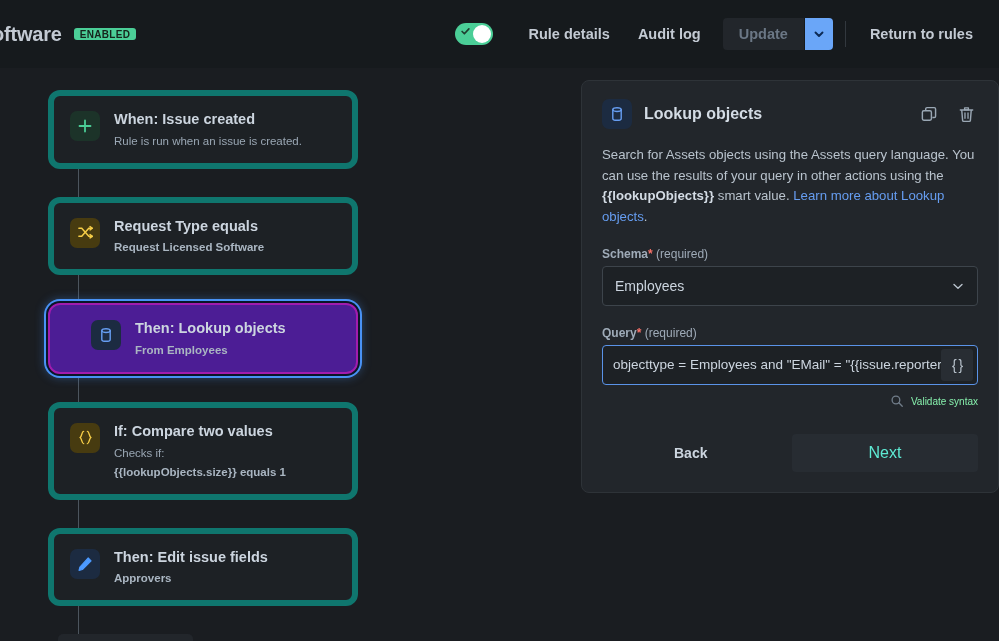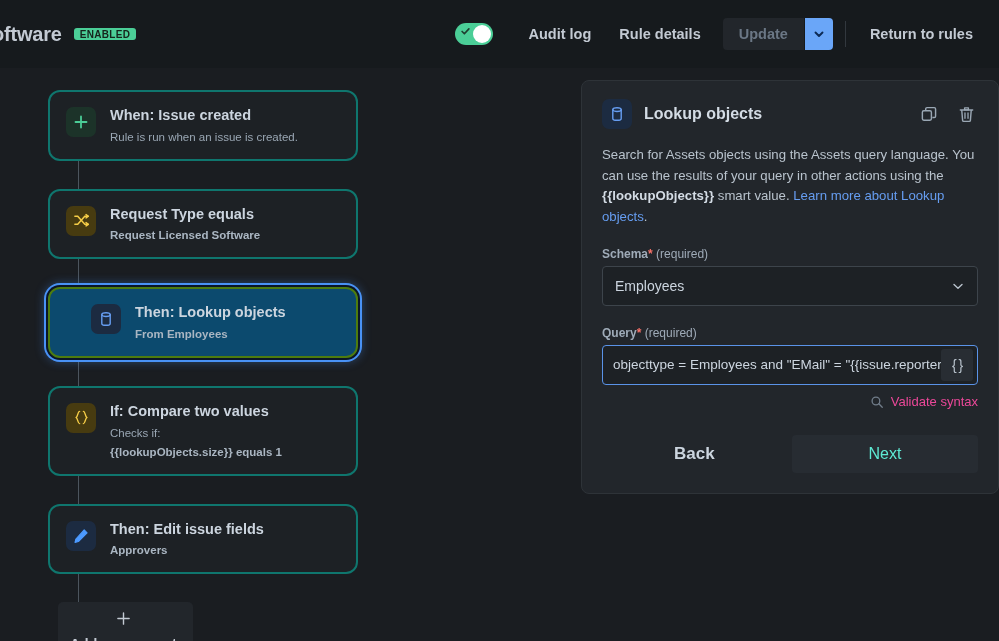--- a/index.html
+++ b/index.html
@@ -145,32 +145,32 @@
     position: absolute;
     top: 90px;
     left: 48px;
     width: 320px;
   }
 
   .card {
     position: relative;
     width: 310px;
     background: #1d2125;
-    border: 2px solid #0f766e;
+    border: 6px solid #0f766e;
     border-radius: 12px;
     padding: 14px 16px;
     display: flex;
     align-items: flex-start;
     gap: 14px;
     cursor: pointer;
   }
 
   .card.selected {
-    border: 2px solid #4d7c0f;
-    background: #0c4a6e;
+    border: 2px solid #a21caf;
+    background: #4c1d95;
     box-shadow: 0 0 0 2px #0a1628, 0 0 0 4px #4992f5, 0 0 10px 4px rgba(73,146,245,0.35);
     padding-left: 41px;
   }
 
   .card-icon {
     flex: 0 0 auto;
     width: 30px;
     height: 30px;
     border-radius: 7px;
     display: flex;
@@ -342,35 +342,35 @@
   }
 
   .validate-row {
     display: flex;
     align-items: center;
     justify-content: flex-end;
     gap: 7px;
     margin-top: 9px;
   }
   .validate-text {
-    font-size: 13px;
-    color: #ec4899;
+    font-size: 10px;
+    color: #86efac;
   }
 
   .panel-footer {
     display: flex;
     align-items: center;
     margin-top: 26px;
   }
   .btn-back {
     background: transparent;
     border: none;
     color: #ccd5df;
     font-family: inherit;
-    font-size: 17px;
+    font-size: 14px;
     font-weight: 600;
     padding: 9px 16px;
     border-radius: 4px;
     cursor: pointer;
     margin-left: 56px;
   }
   .btn-next {
     margin-left: auto;
     width: 186px;
     background: #272c32;
@@ -394,22 +394,22 @@
   </div>
 
   <div class="header-right">
     <div class="toggle">
       <svg class="check" viewBox="0 0 12 12">
         <path d="M1.5 6 L4.5 9 L10.5 2.5" fill="none" stroke="#1f3d2f" stroke-width="2.2" stroke-linecap="round" stroke-linejoin="round"></path>
       </svg>
       <div class="knob"></div>
     </div>
 
+    <button class="hbtn">Rule details</button>
     <button class="hbtn">Audit log</button>
-    <button class="hbtn">Rule details</button>
 
     <div class="update-group">
       <button class="btn-update">Update</button>
       <button class="btn-update-caret">
         <svg width="12" height="12" viewBox="0 0 12 12">
           <path d="M2.5 4.5 L6 8 L9.5 4.5" fill="none" stroke="#0d2a54" stroke-width="1.9" stroke-linecap="round" stroke-linejoin="round"></path>
         </svg>
       </button>
     </div>
 

